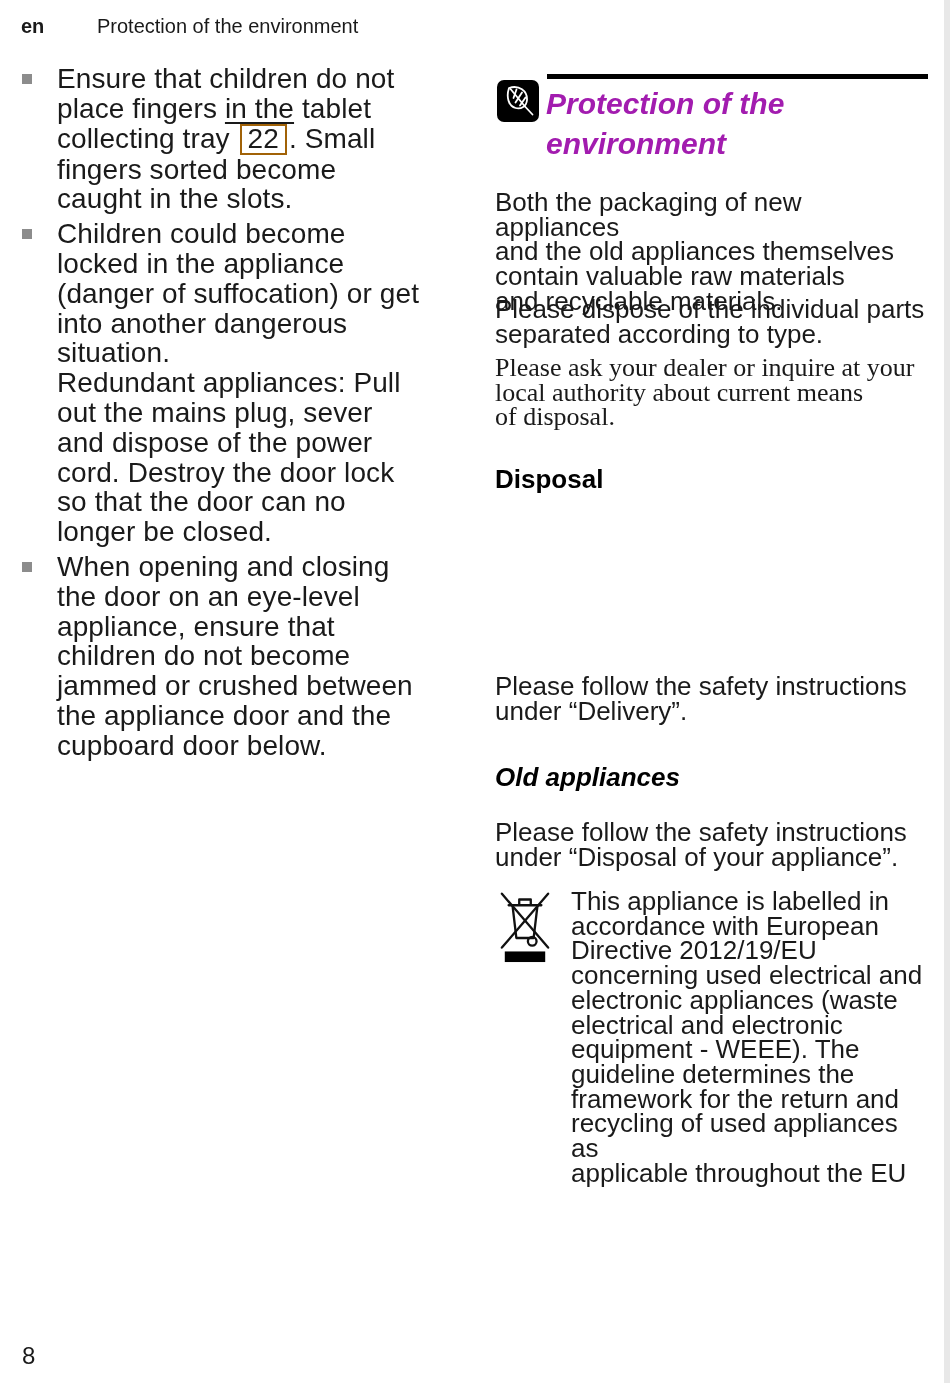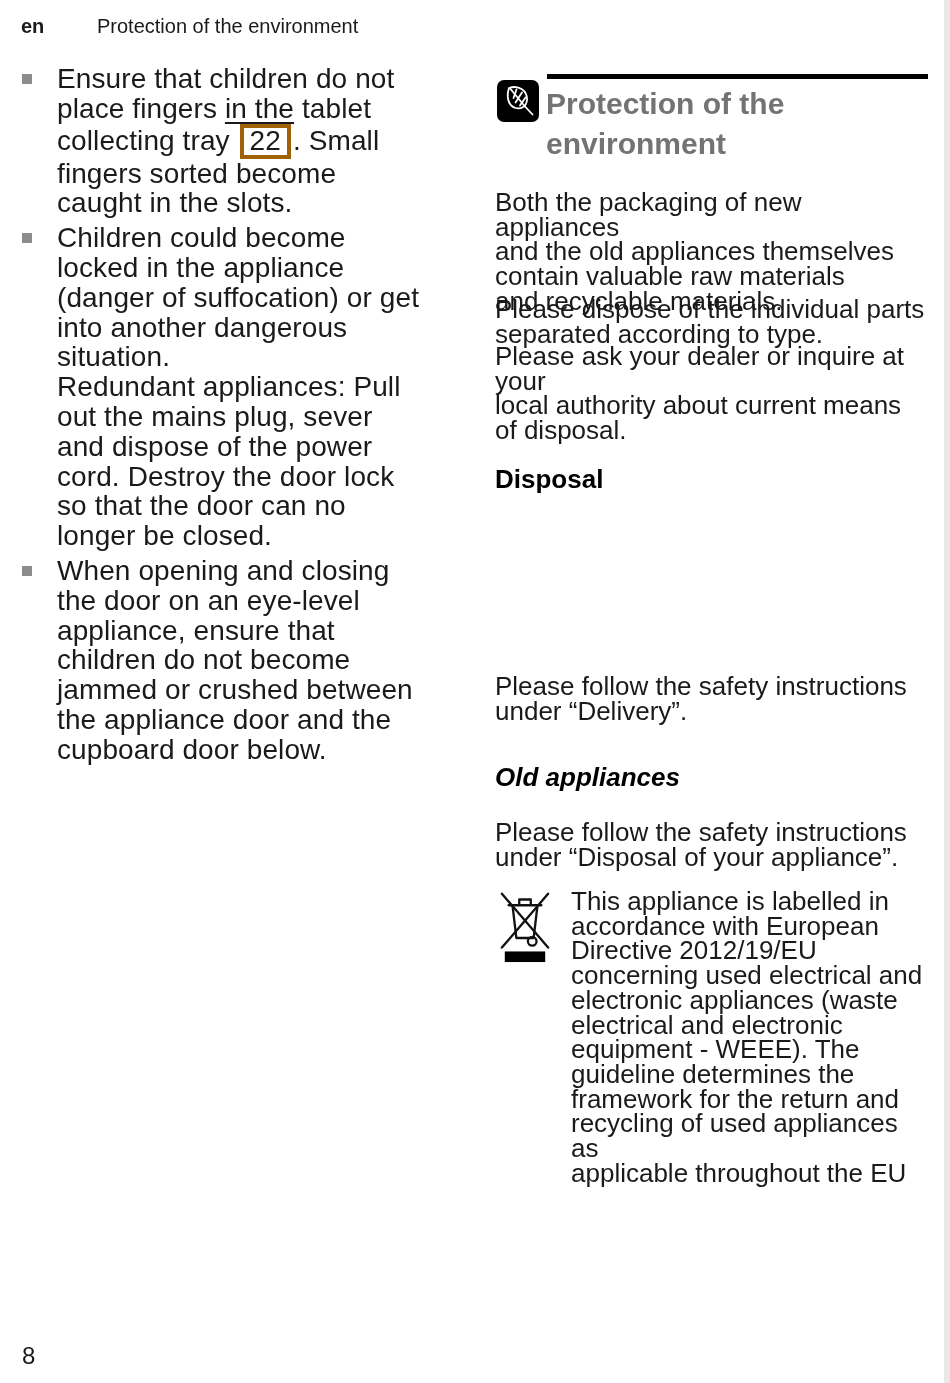--- a/index.html
+++ b/index.html
@@ -34,44 +34,44 @@
     position:absolute; left:2px; top:10px;
     width:10px; height:10px; background:#8c8c8c;
   }
   .uline {
     text-decoration:underline;
     text-decoration-thickness:1.5px;
     text-underline-offset:4px;
   }
   .numbox {
     display:inline-block;
-    border:4px solid #a16207;
+    border:2px solid #a16207;
     padding:0 6px 1px 6px;
     line-height:26px;
     margin:0 2px;
   }
 
   
   .chapter-rule {
     position:absolute; left:547px; top:74px;
     width:381px; height:5px; background:#000;
   }
   .chapter-icon { position:absolute; left:497px; top:80px; width:42px; height:42px; }
   .chapter-title {
     position:absolute; left:546px; top:84px; width:384px;
-    margin:0; color:#737373;
-    font-size:30px; font-weight:bold; line-height:40px;
+    margin:0; color:#a21caf;
+    font-size:30px; font-weight:bold; line-height:40px;font-style:italic;
   }
 
   
   .rc-p { position:absolute; left:495px; width:437px; margin:0;
           font-size:26px; line-height:24.7px; }
   .p-intro-1 { top:190px; }
   .p-intro-2 { top:297px; }
-  .p-intro-3 { top:344px; }
+  .p-intro-3 { top:356px;font-family:Liberation Serif, serif; }
   .h-section { position:absolute; left:495px; margin:0; color:#000;
                font-size:26px; font-weight:bold; line-height:30px; }
   .h-packaging { top:464px; }
   .p-packaging-1 { top:519px; }
   .p-packaging-2 { top:674px; }
   .h-old { top:762px;font-style:italic; }
   .p-old-1 { top:820px; }
 
   .weee-icon { position:absolute; left:499px; top:886px; width:52px; height:77px; }
   .p-weee { left:571px; top:889px; width:361px; }

